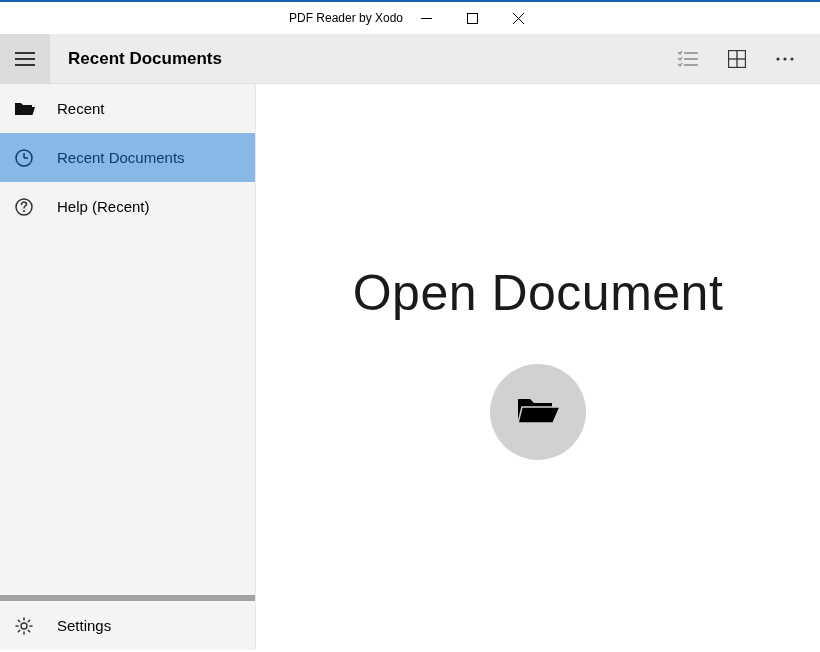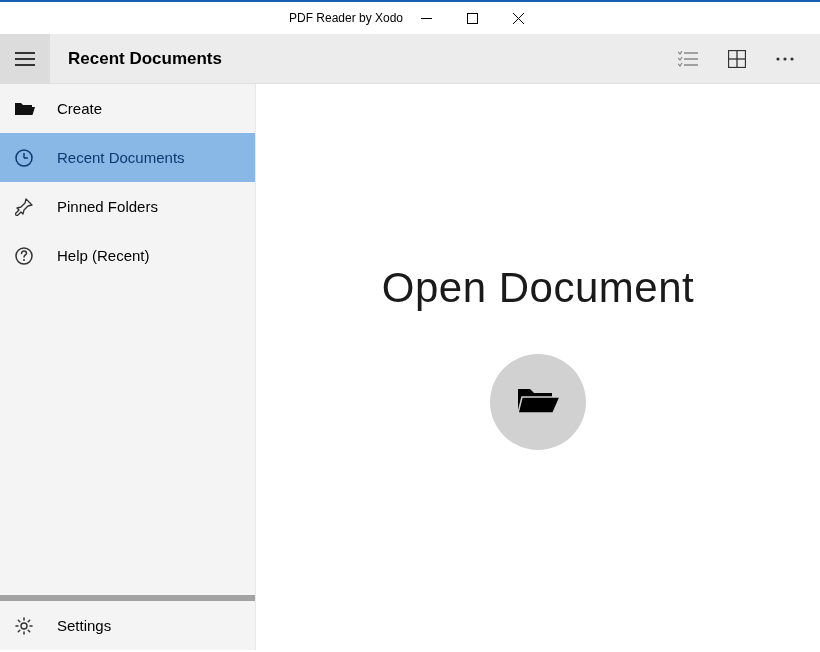--- a/index.html
+++ b/index.html
@@ -111,21 +111,21 @@
     }
     .main-area {
       flex: 1;
       background: #fff;
       display: flex;
       flex-direction: column;
       align-items: center;
       padding-top: 180px;
     }
     .open-title {
-      font-size: 42px;
+      font-size: 50px;
       font-weight: 300;
       color: #1a1a1a;
       letter-spacing: 0.5px;
     }
     .open-circle {
       width: 96px;
       height: 96px;
       border-radius: 50%;
       background: #d1d1d1;
       display: flex;
@@ -201,39 +201,31 @@
 
   <div class="sidebar">
     <div class="sidebar-main">
       <div class="sidebar-item">
         <span class="icon-slot">
           <svg width="20" height="16" viewBox="0 0 20 16">
               <path d="M0 2 L6 2 L8 4 L17 4 L17 14 L0 14 Z" fill="#111"></path>
               <path d="M2 6 L20 6 L17.5 14 L0 14 Z" fill="#111"></path>
             </svg>
         </span>
-        <span>Create</span>
+        <span>Recent</span>
       </div>
       <div class="sidebar-item selected">
         <span class="icon-slot">
           <svg width="18" height="18" viewBox="0 0 18 18">
               <circle cx="9" cy="9" r="8" fill="none" stroke="#0b3a6e" stroke-width="1.5"></circle>
               <line x1="9" y1="9" x2="9" y2="4" stroke="#0b3a6e" stroke-width="1.5"></line>
               <line x1="9" y1="9" x2="13" y2="9" stroke="#0b3a6e" stroke-width="1.5"></line>
             </svg>
         </span>
         <span>Recent Documents</span>
-      </div>
-      <div class="sidebar-item">
-        <span class="icon-slot">
-          <svg width="18" height="18" viewBox="0 0 18 18">
-              <path d="M11 1 L17 7 L13 8 L9 12 L8 16 L6 14 L2 18 L0 16 L4 12 L2 10 L6 9 L10 5 Z" fill="none" stroke="#333" stroke-width="1.3" stroke-linejoin="round"></path>
-            </svg>
-        </span>
-        <span>Pinned Folders</span>
       </div>
       <div class="sidebar-item">
         <span class="icon-slot">
           <svg width="18" height="18" viewBox="0 0 18 18">
               <circle cx="9" cy="9" r="8" fill="none" stroke="#333" stroke-width="1.5"></circle>
               <path d="M6.5 6.5 C6.5 5 8 4 9 4 C10.5 4 11.5 5 11.5 6.5 C11.5 8 9 8 9 10" fill="none" stroke="#333" stroke-width="1.5" stroke-linecap="round"></path>
               <circle cx="9" cy="13" r="1" fill="#333"></circle>
             </svg>
         </span>
         <span>Help (Recent)</span>

